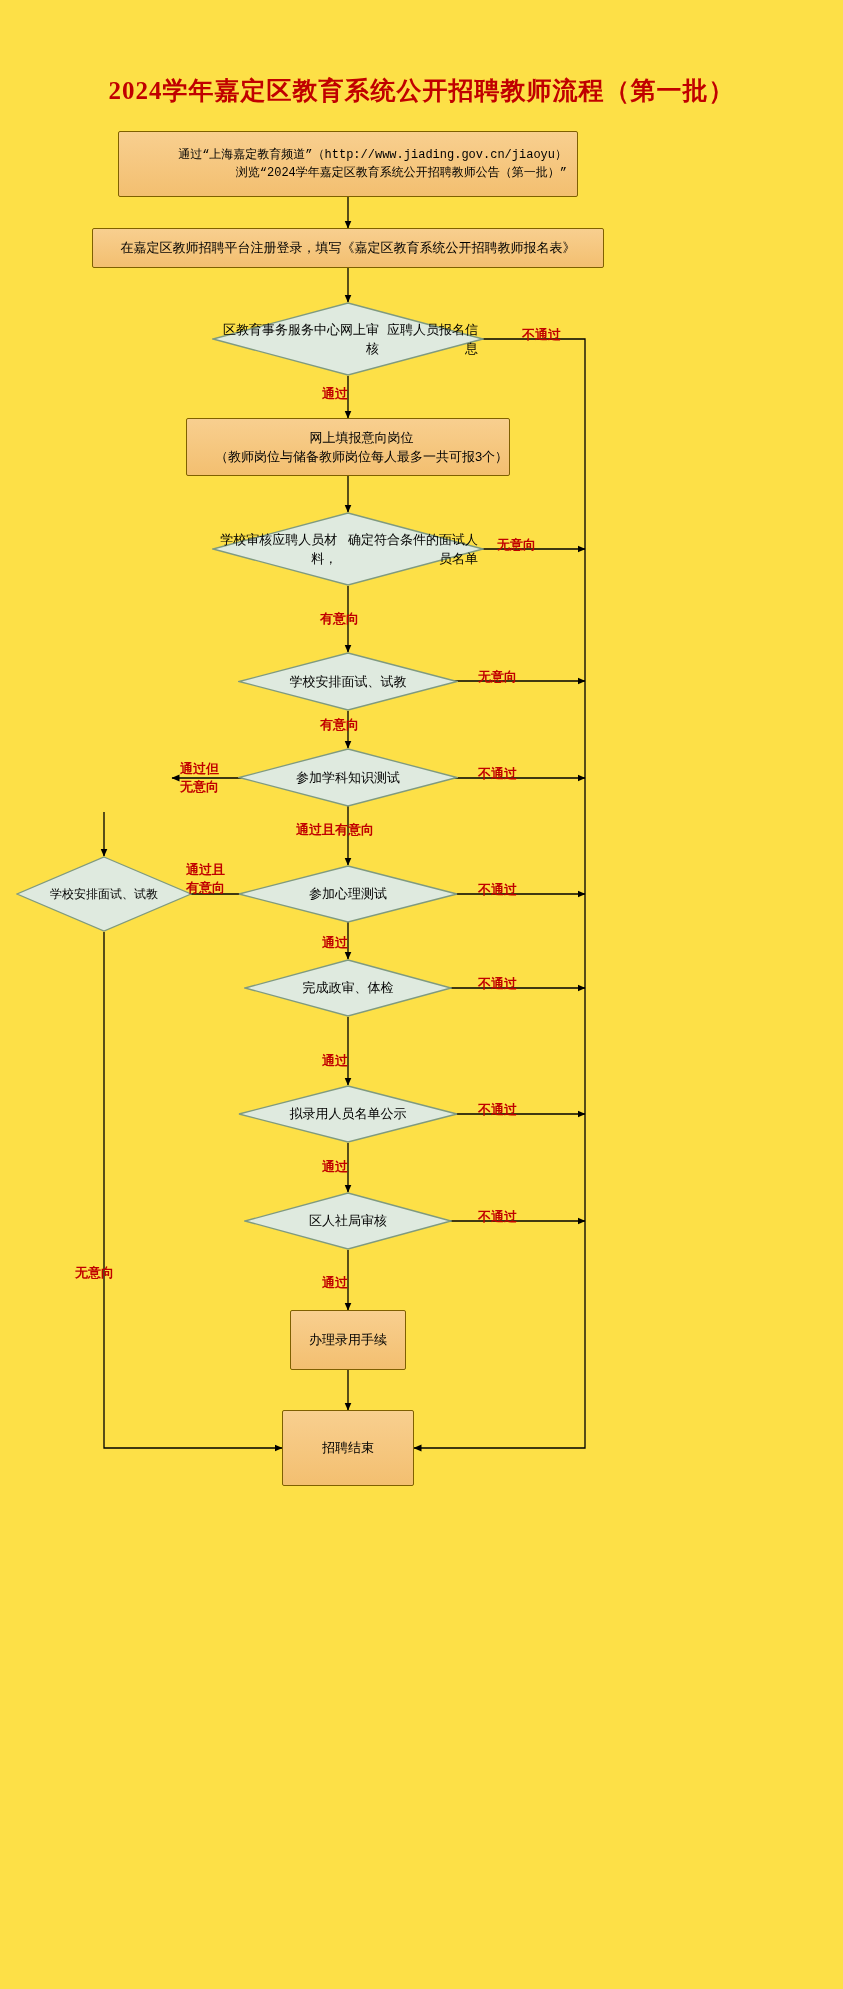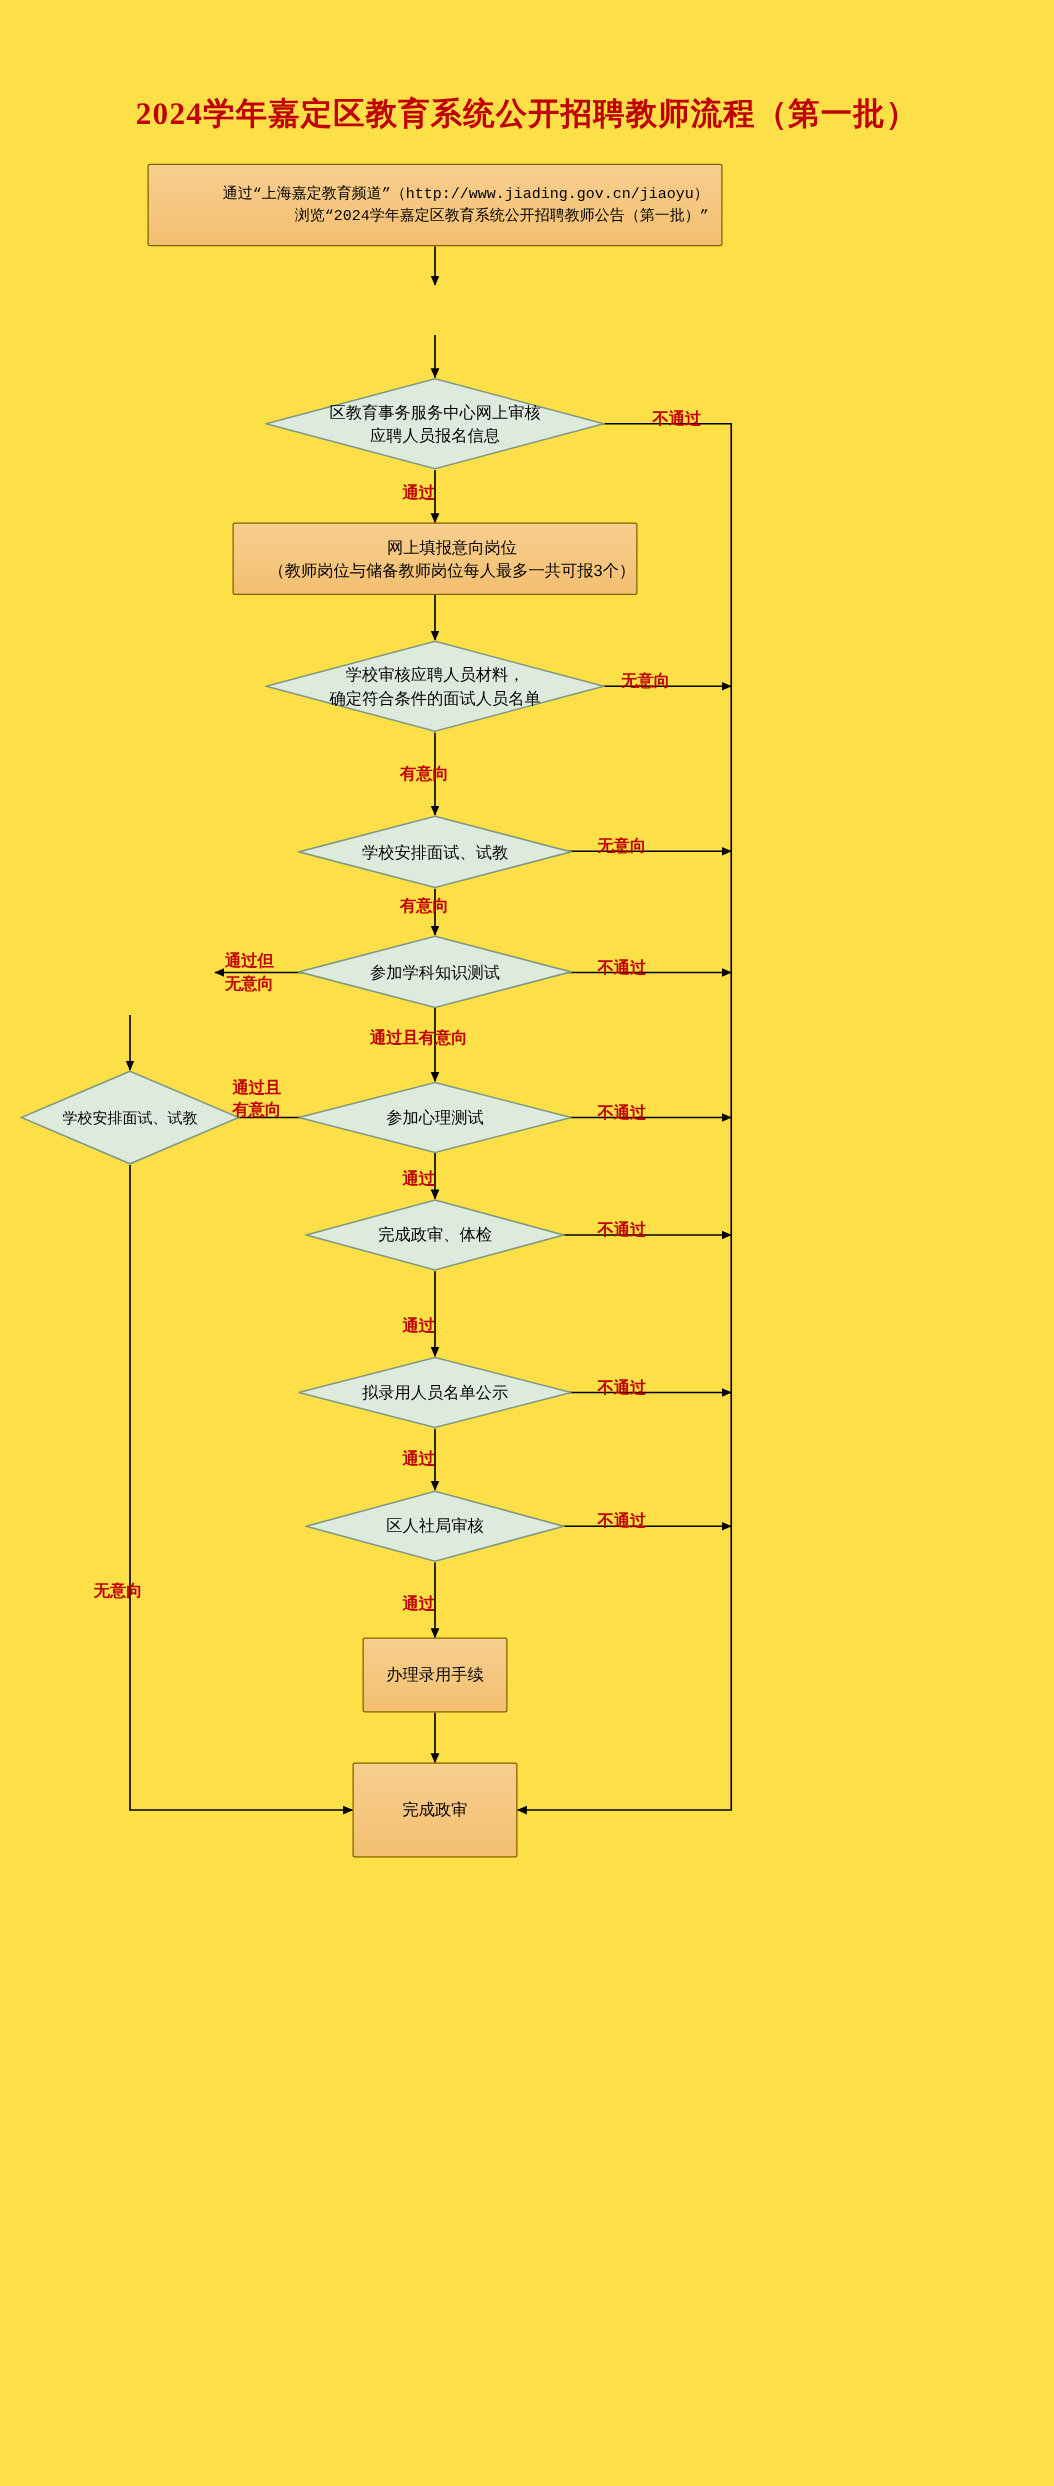--- a/index.html
+++ b/index.html
@@ -61,21 +61,21 @@
     width: 100%;
     height: 100%;
   }
   .diamond-label {
     position: absolute;
     left: 0;
     top: 0;
     width: 100%;
     height: 100%;
     display: flex;
-    flex-direction: column;
+    flex-direction: row;
     align-items: center;
     justify-content: center;
     text-align: right;
     font-size: 13px;
     line-height: 1.5;
     color: #000;
     box-sizing: border-box;
     padding: 0 6px;
   }
   .edge-label {
@@ -163,20 +163,23 @@
 
       <path d="M104,932 L104,1448 L282,1448"></path>
     </g>
   </svg>
 
   <div class="node box" style="left:118px; top:131px; width:460px; height:66px; padding:4px 10px;align-items:flex-end;">
     <div class="mono">通过“上海嘉定教育频道”（http://www.jiading.gov.cn/jiaoyu）</div>
     <div class="mono">浏览“2024学年嘉定区教育系统公开招聘教师公告（第一批）”</div>
   </div>
 
+  <div class="node box" style="left:92px; top:228px; width:512px; height:40px;">
+    <div>在嘉定区教师招聘平台注册登录，填写《嘉定区教育系统公开招聘教师报名表》</div>
+  </div>
 
   <div class="diamond-wrap" style="left:212px; top:302px; width:272px; height:74px;">
     <div class="diamond">
       <svg viewBox="0 0 272 74" preserveAspectRatio="none">
         <polygon points="136,1 271,37 136,73 1,37" fill="#dfeadf" stroke="#7f9a7f" stroke-width="1.3"></polygon>
       </svg>
     </div>
     <div class="diamond-label">
       <div>区教育事务服务中心网上审核</div>
       <div>应聘人员报名信息</div>
@@ -276,21 +279,21 @@
     <div class="diamond-label">
       <div>区人社局审核</div>
     </div>
   </div>
 
   <div class="node box" style="left:290px; top:1310px; width:116px; height:60px;">
     <div>办理录用手续</div>
   </div>
 
   <div class="node box" style="left:282px; top:1410px; width:132px; height:76px;">
-    <div>完成政审</div>
+    <div>招聘结束</div>
   </div>
 
   <div class="edge-label" style="left:522px; top:326px;">不通过</div>
   <div class="edge-label" style="left:322px; top:385px;">通过</div>
   <div class="edge-label" style="left:497px; top:536px;">无意向</div>
   <div class="edge-label" style="left:320px; top:610px;">有意向</div>
   <div class="edge-label" style="left:478px; top:668px;">无意向</div>
   <div class="edge-label" style="left:320px; top:716px;">有意向</div>
   <div class="edge-label" style="left:180px; top:760px; text-align:center;">
     <span>通过但</span><br>

